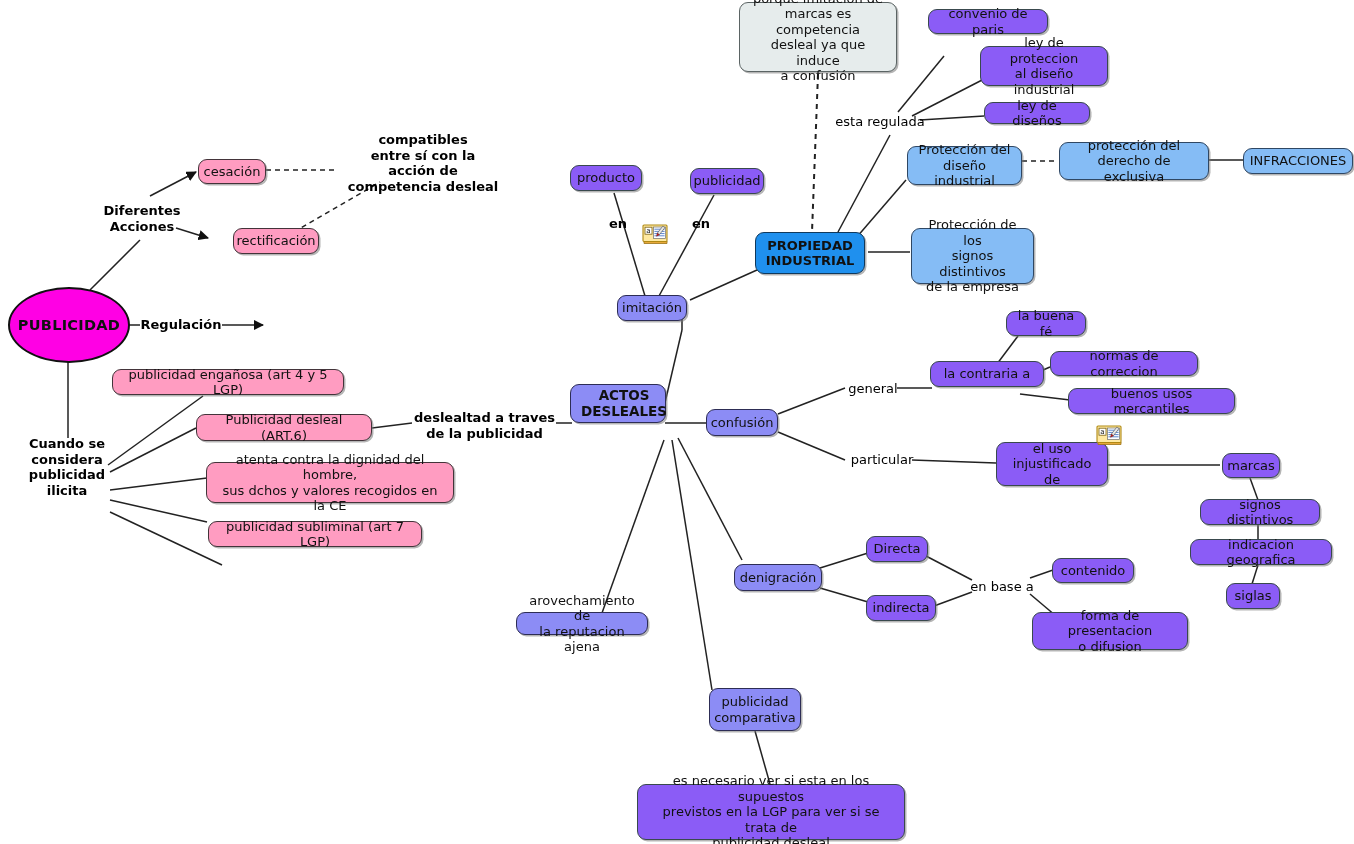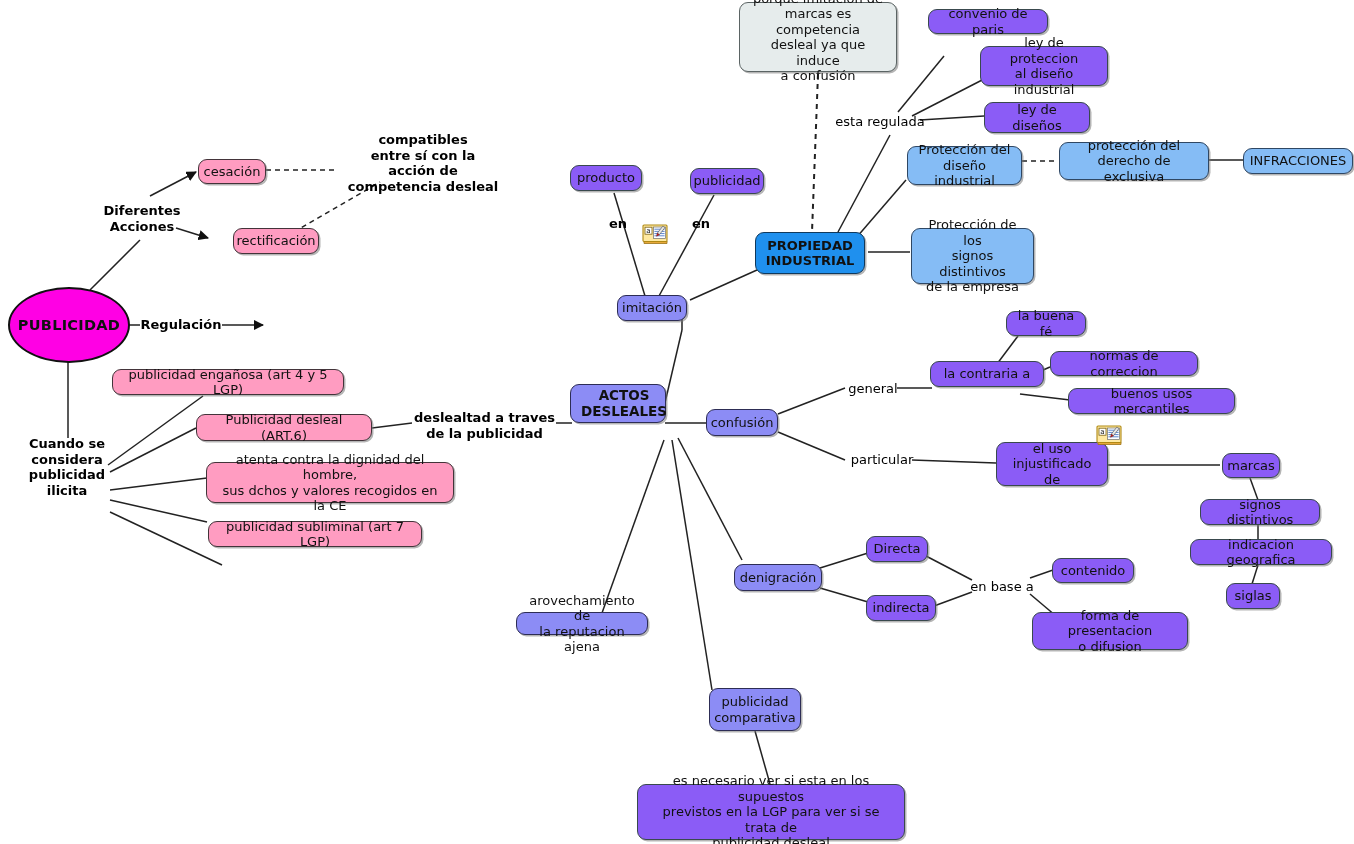--- a/index.html
+++ b/index.html
@@ -310,21 +310,21 @@
 desleal ya que induce
 a confusión</div>
 
   <div class="linklabel plain" style="left:834px;top:114px;width:92px;">esta regulada</div>
 
   <div class="node c-cyan" style="left:928px;top:9px;width:120px;height:25px;">convenio de paris</div>
 
   <div class="node c-cyan" style="left:980px;top:46px;width:128px;height:40px;">ley de proteccion
 al diseño industrial</div>
 
-  <div class="node c-cyan" style="left:984px;top:102px;width:106px;height:31px;">ley de diseños</div>
+  <div class="node c-cyan" style="left:984px;top:102px;width:106px;height:22px;">ley de diseños</div>
 
   <div class="node c-blue" style="left:907px;top:146px;width:115px;height:39px;">Protección del
 diseño industrial</div>
 
   <div class="node c-blue" style="left:1059px;top:142px;width:150px;height:38px;">protección del
 derecho de exclusiva</div>
 
   <div class="node c-blue" style="left:1243px;top:148px;width:110px;height:26px;">INFRACCIONES</div>
 
   <div class="node c-blue" style="left:911px;top:228px;width:123px;height:56px;">Protección de los

